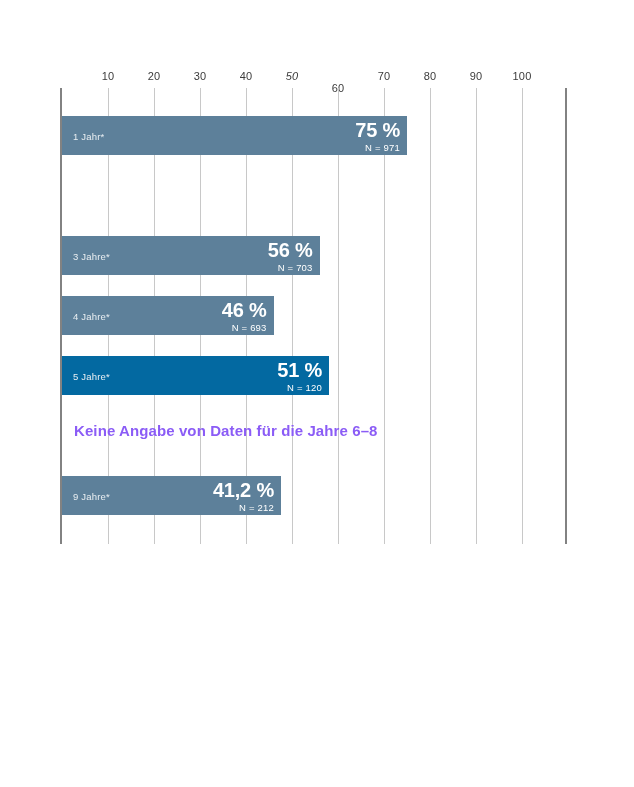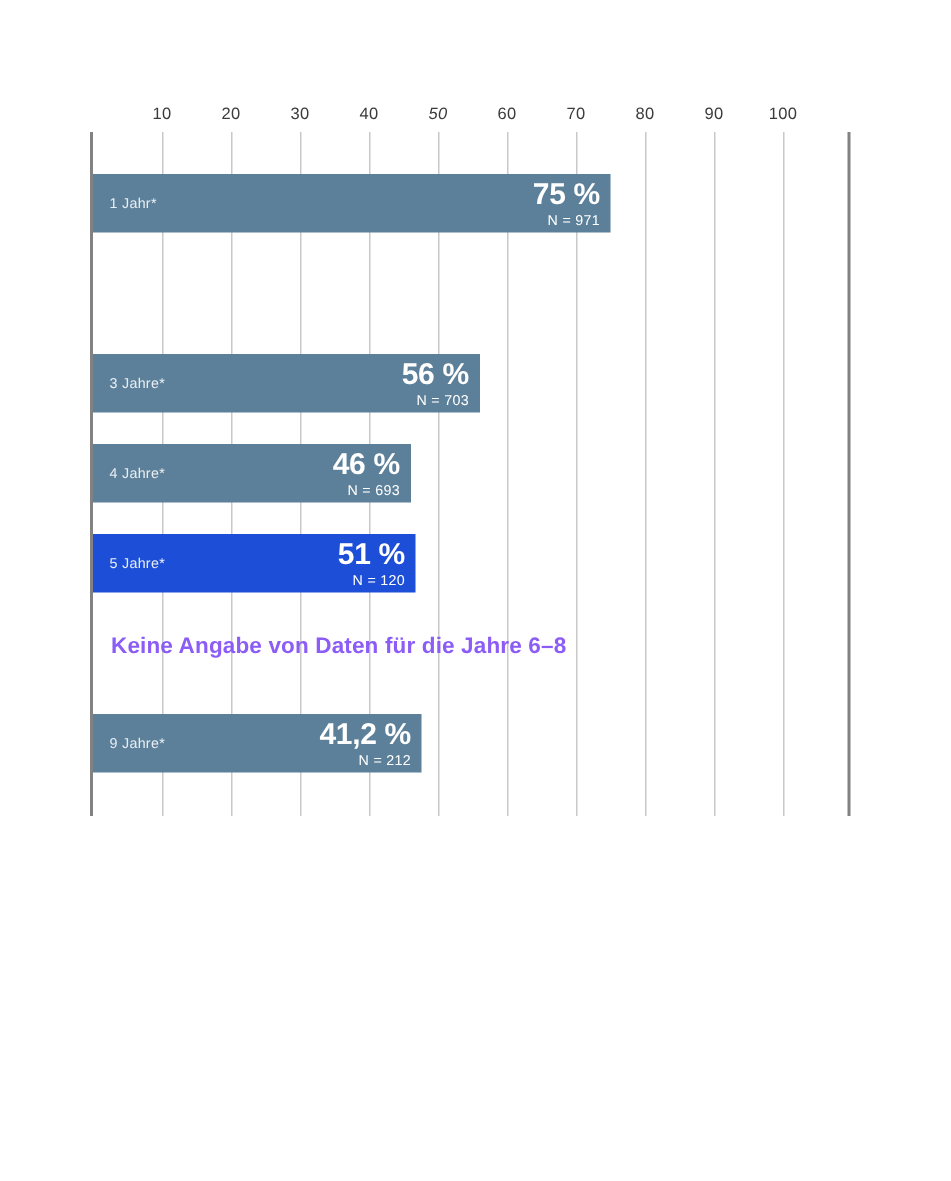--- a/index.html
+++ b/index.html
@@ -126,21 +126,21 @@
 <body>
 
 <div id="chart-root">
 
   <div class="tick-labels">
       <div class="tick-label" style="left: 108px;">10</div>
       <div class="tick-label" style="left: 154px;">20</div>
       <div class="tick-label" style="left: 200px;">30</div>
       <div class="tick-label" style="left: 246px;">40</div>
       <div class="tick-label" style="left: 292px; font-style: italic;">50</div>
-      <div class="tick-label" style="left: 338px;">60</div>
+      <div class="tick-label" style="left: 338px; margin-top: 12px;">60</div>
       <div class="tick-label" style="left: 384px;">70</div>
       <div class="tick-label" style="left: 430px;">80</div>
       <div class="tick-label" style="left: 476px;">90</div>
       <div class="tick-label" style="left: 522px;">100</div>
     </div>
 
   <div class="plot-area">
     <div class="axis-line left"></div>
     <div class="axis-line right"></div>
   <div class="gridline" style="left: 46px; background: rgb(200, 200, 200);"></div>
@@ -167,21 +167,21 @@
           <span class="bar-n">N = 703</span>
         </span>
       </div>
       <div class="bar" style="top: 208px; width: 211.6px; height: 39px; background: rgb(93, 128, 154);">
         <span class="bar-cat">4 Jahre*</span>
         <span class="bar-values">
           <span class="bar-pct">46 %</span>
           <span class="bar-n">N = 693</span>
         </span>
       </div>
-      <div class="bar" style="top: 268px; width: 215px; height: 39px; background: #1d4ed8;">
+      <div class="bar" style="top: 268px; width: 267px; height: 39px; background: #0369a1;">
         <span class="bar-cat">5 Jahre*</span>
         <span class="bar-values">
           <span class="bar-pct">51 %</span>
           <span class="bar-n">N = 120</span>
         </span>
       </div>
       <div class="bar" style="top: 388px; width: 219px; height: 39px; background: rgb(93, 128, 154);">
         <span class="bar-cat">9 Jahre*</span>
         <span class="bar-values">
           <span class="bar-pct">41,2 %</span>

